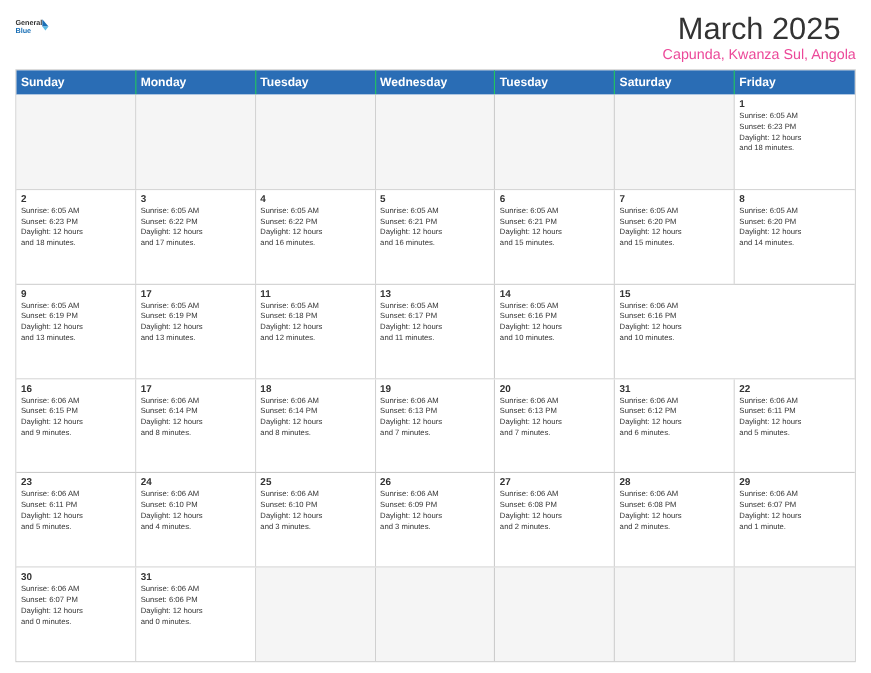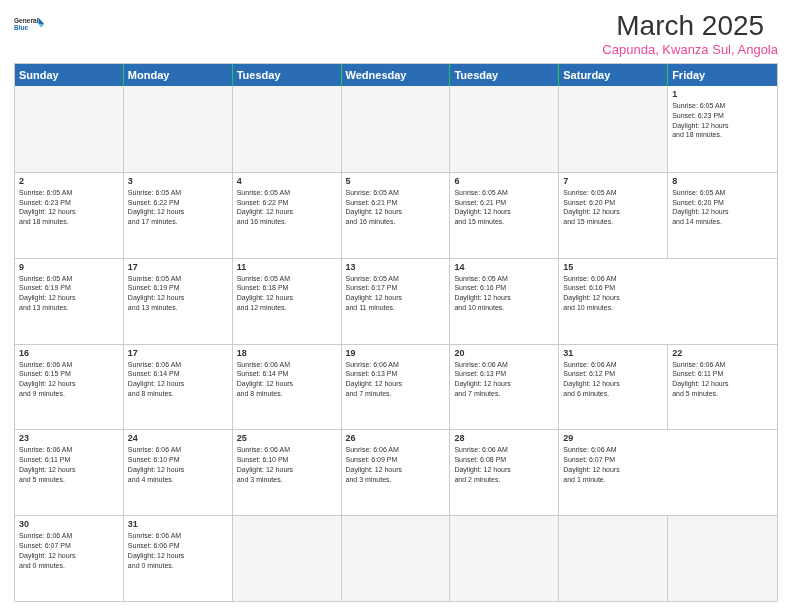--- a/index.html
+++ b/index.html
@@ -313,20 +313,27 @@
 and 3 minutes.</div>
           </div>
           <div class="cal-cell">
             <div class="day-num">26</div>
             <div class="day-info" style="white-space: pre-line;">Sunrise: 6:06 AM
 Sunset: 6:09 PM
 Daylight: 12 hours
 and 3 minutes.</div>
           </div>
           <div class="cal-cell">
+            <div class="day-num">27</div>
+            <div class="day-info" style="white-space: pre-line;">Sunrise: 6:06 AM
+Sunset: 6:08 PM
+Daylight: 12 hours
+and 2 minutes.</div>
+          </div>
+          <div class="cal-cell">
             <div class="day-num">28</div>
             <div class="day-info" style="white-space: pre-line;">Sunrise: 6:06 AM
 Sunset: 6:08 PM
 Daylight: 12 hours
 and 2 minutes.</div>
           </div>
           <div class="cal-cell">
             <div class="day-num">29</div>
             <div class="day-info" style="white-space: pre-line;">Sunrise: 6:06 AM
 Sunset: 6:07 PM

